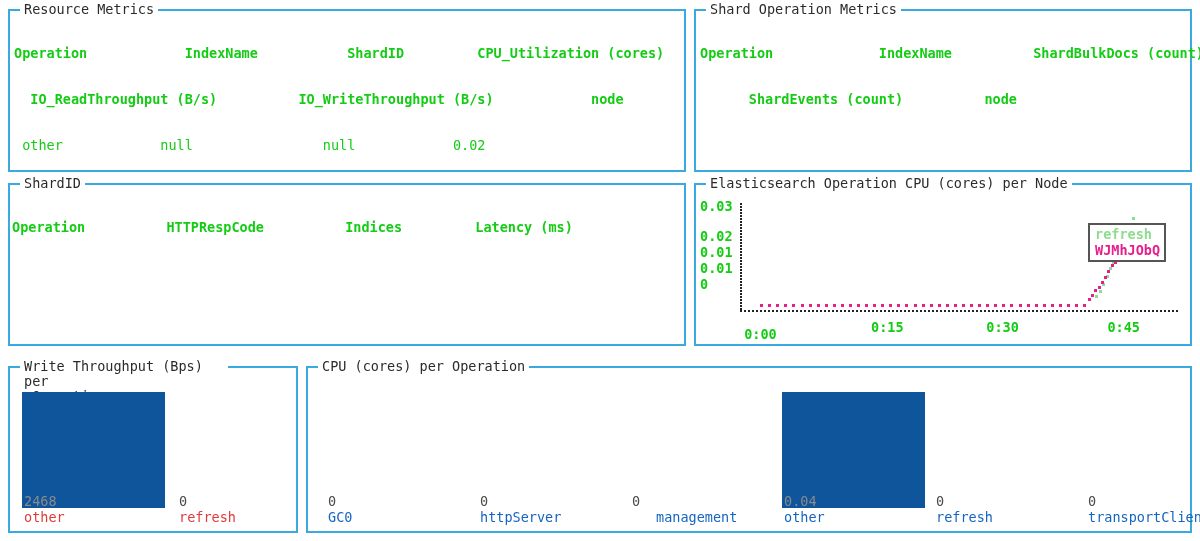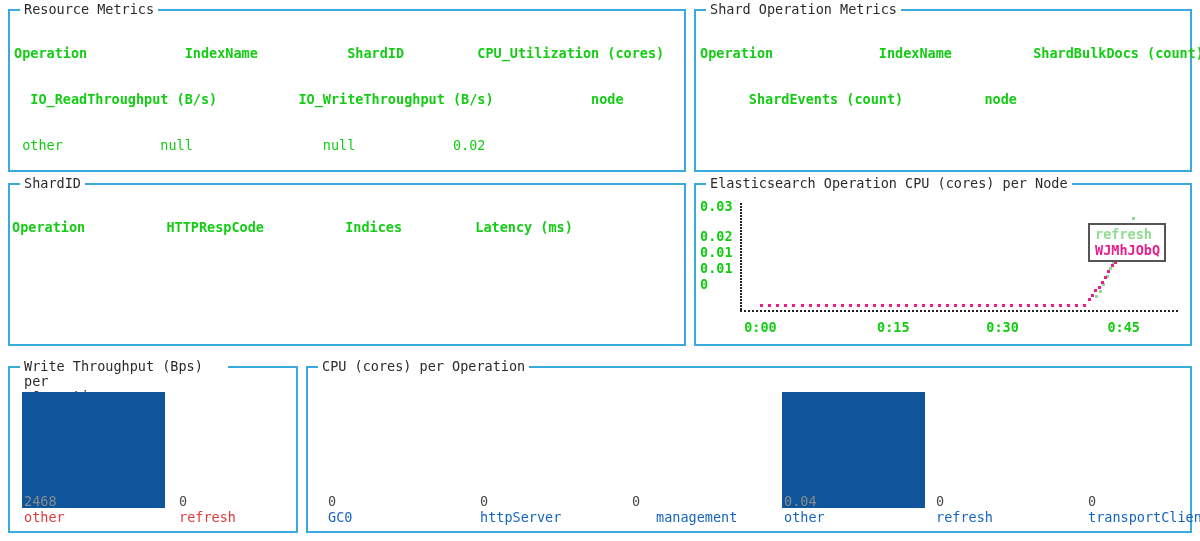--- a/index.html
+++ b/index.html
@@ -270,22 +270,22 @@
       <div class="dot" style="left: 444px; top: 125px; background: rgb(34, 34, 34);"></div>
       <div class="dot" style="left: 448px; top: 125px; background: rgb(34, 34, 34);"></div>
       <div class="dot" style="left: 452px; top: 125px; background: rgb(34, 34, 34);"></div>
       <div class="dot" style="left: 456px; top: 125px; background: rgb(34, 34, 34);"></div>
       <div class="dot" style="left: 460px; top: 125px; background: rgb(34, 34, 34);"></div>
       <div class="dot" style="left: 464px; top: 125px; background: rgb(34, 34, 34);"></div>
       <div class="dot" style="left: 468px; top: 125px; background: rgb(34, 34, 34);"></div>
       <div class="dot" style="left: 472px; top: 125px; background: rgb(34, 34, 34);"></div>
       <div class="dot" style="left: 476px; top: 125px; background: rgb(34, 34, 34);"></div>
       <div class="dot" style="left: 480px; top: 125px; background: rgb(34, 34, 34);"></div>
-      <div class="axis-lbl" style="left: 48.1481px; top: 135px;">0:00</div>
-      <div class="axis-lbl" style="left: 181px; top: 135px;">0:15</div>
+      <div class="axis-lbl" style="left: 48.1481px; top: 142px;">0:00</div>
+      <div class="axis-lbl" style="left: 175px; top: 135px;">0:15</div>
       <div class="axis-lbl" style="left: 290.37px; top: 135px;">0:30</div>
       <div class="axis-lbl" style="left: 411.481px; top: 135px;">0:45</div>
       <div class="dot" style="left: 399.222px; top: 110.076px; background: rgb(143, 220, 143); width: 3px; height: 3px;"></div>
       <div class="dot" style="left: 403.259px; top: 105.394px; background: rgb(143, 220, 143); width: 3px; height: 3px;"></div>
       <div class="dot" style="left: 406.489px; top: 97.5909px; background: rgb(143, 220, 143); width: 3px; height: 3px;"></div>
       <div class="dot" style="left: 409.719px; top: 89.7879px; background: rgb(143, 220, 143); width: 3px; height: 3px;"></div>
       <div class="dot" style="left: 412.948px; top: 81.9848px; background: rgb(143, 220, 143); width: 3px; height: 3px;"></div>
       <div class="dot" style="left: 416.178px; top: 75.7424px; background: rgb(143, 220, 143); width: 3px; height: 3px;"></div>
       <div class="dot" style="left: 419.407px; top: 69.5px; background: rgb(143, 220, 143); width: 3px; height: 3px;"></div>
       <div class="dot" style="left: 422.637px; top: 64.8182px; background: rgb(143, 220, 143); width: 3px; height: 3px;"></div>

